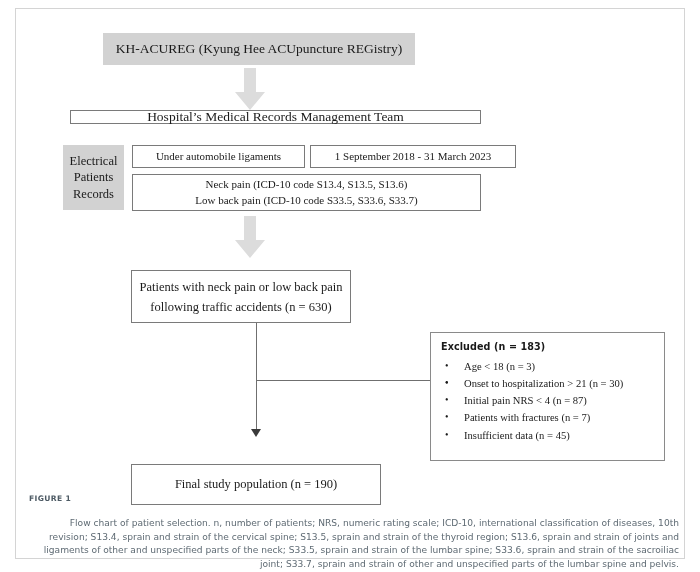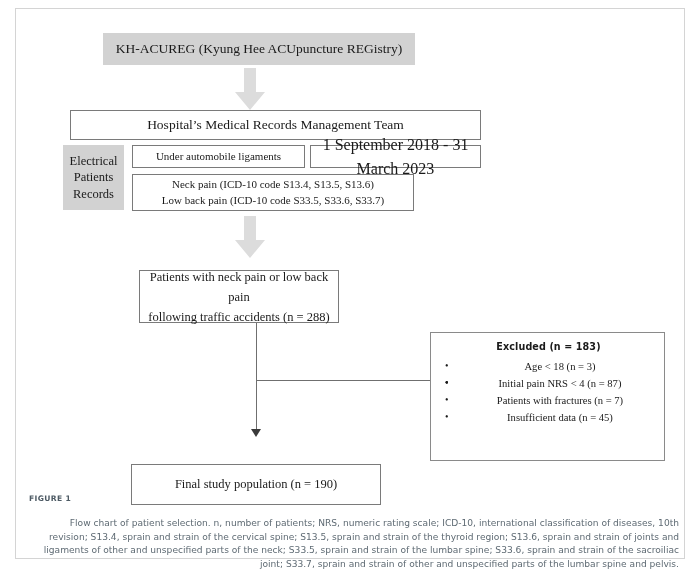--- a/index.html
+++ b/index.html
@@ -44,21 +44,21 @@
 
   
   .box {
     position: absolute;
     box-sizing: border-box;
     border: 1px solid #7a7a7a;
     background: #ffffff;
     display: flex;
     align-items: center;
     justify-content: center;
-    text-align: center;
+    text-align: right;
     font-family: "Liberation Serif", serif;
     color: #1a1a1a;
     line-height: 1.45;
   }
   .box.grey {
     background: #d2d2d2;
     border: none;
   }
 
   
@@ -67,21 +67,21 @@
     top: 33px;
     width: 312px;
     height: 32px;
     font-size: 13.5px;
   }
 
   #records-team-box {
     left: 70px;
     top: 110px;
     width: 411px;
-    height: 30px;
+    height: 14px;
     font-size: 13.5px;
   }
 
   #emr-label-box {
     left: 63px;
     top: 145px;
     width: 61px;
     height: 65px;
     font-size: 12.5px;
     flex-direction: column;
@@ -92,64 +92,63 @@
     left: 132px;
     top: 145px;
     width: 173px;
     height: 23px;
     font-size: 11px;
   }
 
   #period-box {
     left: 310px;
     top: 145px;
-    width: 171px;
+    width: 206px;
     height: 23px;
-    font-size: 16px;
+    font-size: 11px;
     font-family: Liberation Serif, serif;
   }
 
   #icd-box {
     left: 132px;
     top: 174px;
-    width: 282px;
+    width: 349px;
     height: 37px;
     font-size: 11px;
     flex-direction: column;
     line-height: 1.45;
   }
 
   #patients-box {
     left: 131px;
     top: 270px;
-    width: 200px;
+    width: 220px;
     height: 53px;
     font-size: 12.5px;
     flex-direction: column;
     line-height: 1.6;
-    margin-left: 8px;
   }
 
   #final-box {
     left: 131px;
     top: 436px;
     width: 250px;
     height: 41px;
     font-size: 12.5px;
     margin-top: 28px;
   }
 
   #excluded-box {
     left: 430px;
     top: 332px;
     width: 235px;
     height: 129px;
     border: 1px solid #8a8a8a;
     display: block;
-    text-align: center;
+    text-align: left;
     padding: 7px 8px 6px 9px;
     font-size: 10.5px;
   }
 
   .excluded-title {
     font-family: "DejaVu Sans", sans-serif;
     font-size: 9.6px;
     font-weight: 600;
     color: #1a1a1a;
     margin: 0 0 4px 1px;
@@ -276,39 +275,40 @@
     </div>
 
     <div class="block-arrow" id="arrow-emr-to-patients">
       <svg width="30" height="42" viewBox="0 0 30 42" xmlns="http://www.w3.org/2000/svg">
         <polygon points="9,0 21,0 21,24 30,24 15,42 0,24 9,24" fill="#dcdcdc"></polygon>
       </svg>
     </div>
 
     <div class="box" id="patients-box">
       <span>Patients with neck pain or low back pain</span>
-      <span>following traffic accidents (n = 288)</span>
+      <span>following traffic accidents (n = 630)</span>
     </div>
 
     <div class="line-v" id="line-patients-down"></div>
     <div class="line-h" id="line-to-excluded"></div>
     <div class="arrowhead-down"></div>
 
     <div class="box" id="excluded-box">
       <div class="excluded-title">Excluded (n = 183)</div>
       <ul class="excluded-list">
         <li>
           <span class="bullet">•</span>
           <span>Age &lt; 18 (n = 3)</span>
         </li>
         <li>
           <span class="bullet">•</span>
         </li>
         <li>
           <span class="bullet">•</span>
+          <span>Onset to hospitalization &gt; 21 (n = 30)</span>
         </li>
         <li>
           <span class="bullet">•</span>
           <span>Initial pain NRS &lt; 4 (n = 87)</span>
         </li>
         <li>
           <span class="bullet">•</span>
           <span>Patients with fractures (n = 7)</span>
         </li>
         <li>

